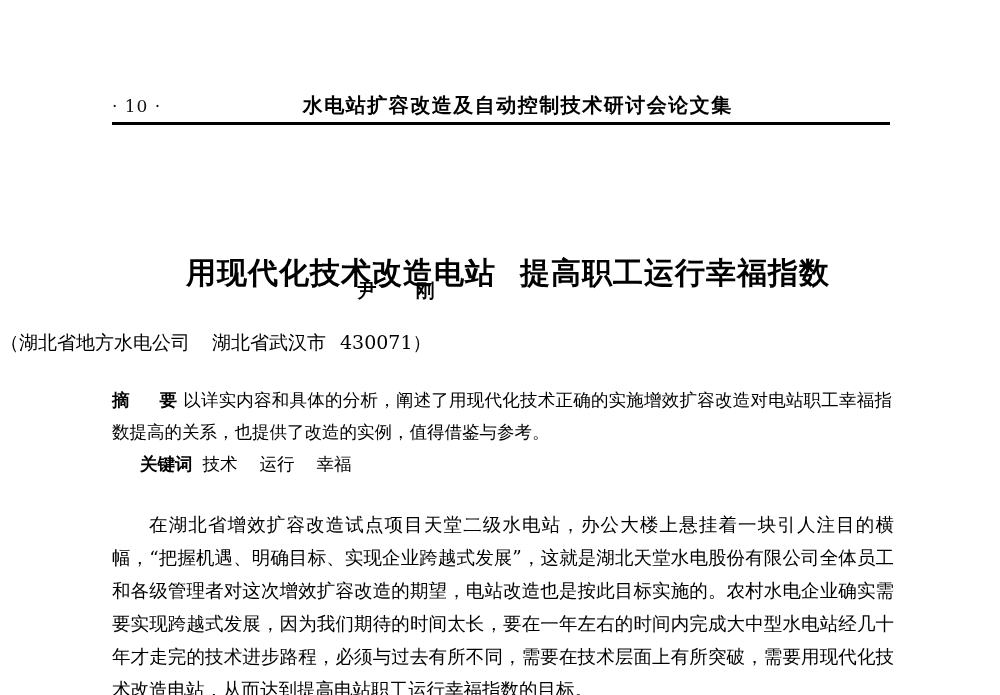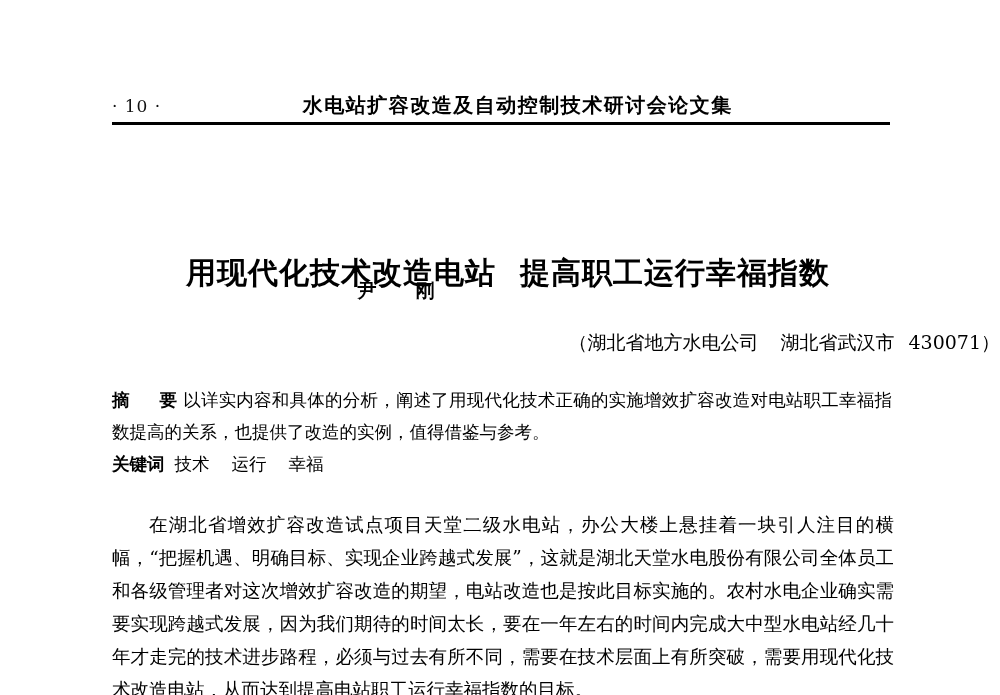--- a/index.html
+++ b/index.html
@@ -86,21 +86,21 @@
     font-weight: bold;
     font-size: 19px;
     letter-spacing: 10px;
     color: #000;
   }
   .affiliation {
     position: absolute;
     left: 0;
     top: 330px;
     width: 1000px;
-    text-align: right;
+    text-align: left;
     font-family: "DejaVu Serif", serif;
     font-size: 19px;
     color: #000;
   }
   .affiliation .sp-wide {
     display: inline-block;
     width: 22px;
   }
   .affiliation .sp-mid {
     display: inline-block;
@@ -129,20 +129,21 @@
     top: 448px;
     width: 780px;
     font-family: "DejaVu Serif", serif;
     font-size: 17.5px;
     line-height: 32px;
     color: #000;
   }
   .keywords .lbl {
     font-weight: bold;
     margin-right: 10px;
+    margin-left: 28px;
   }
   .keywords .kw {
     display: inline-block;
     margin-right: 22px;
   }
 
   
   .body-text {
     position: absolute;
     left: 112px;

